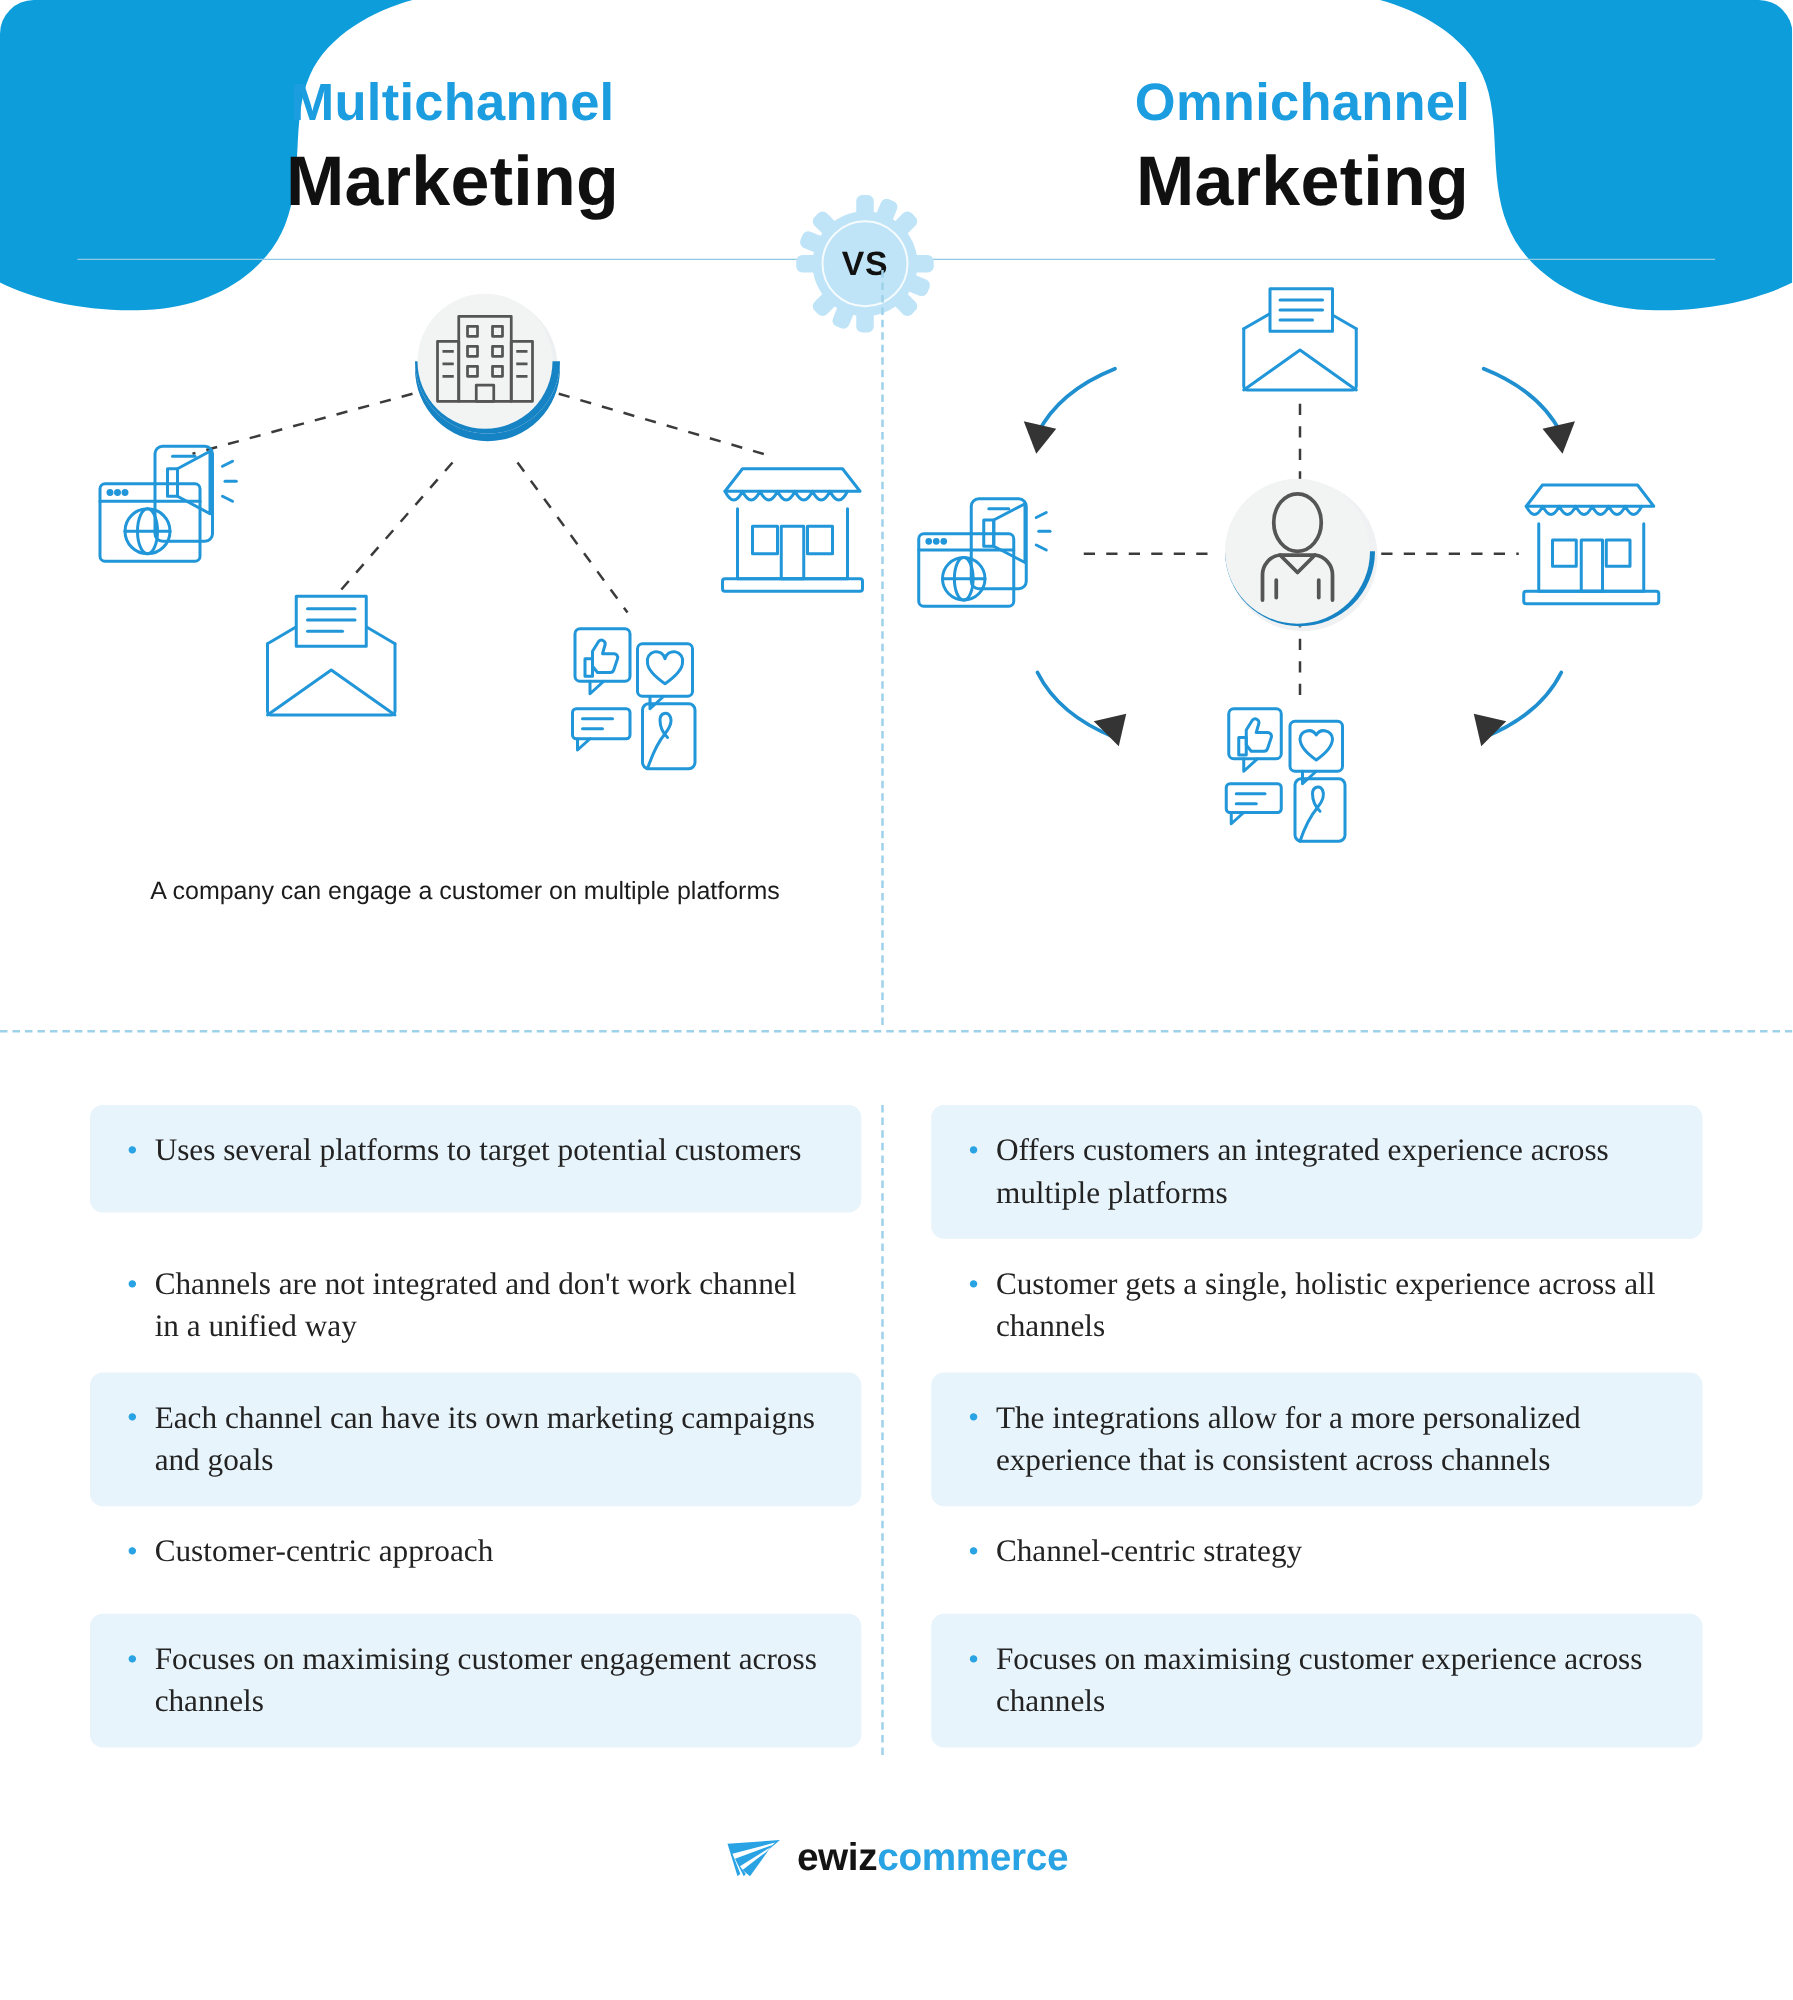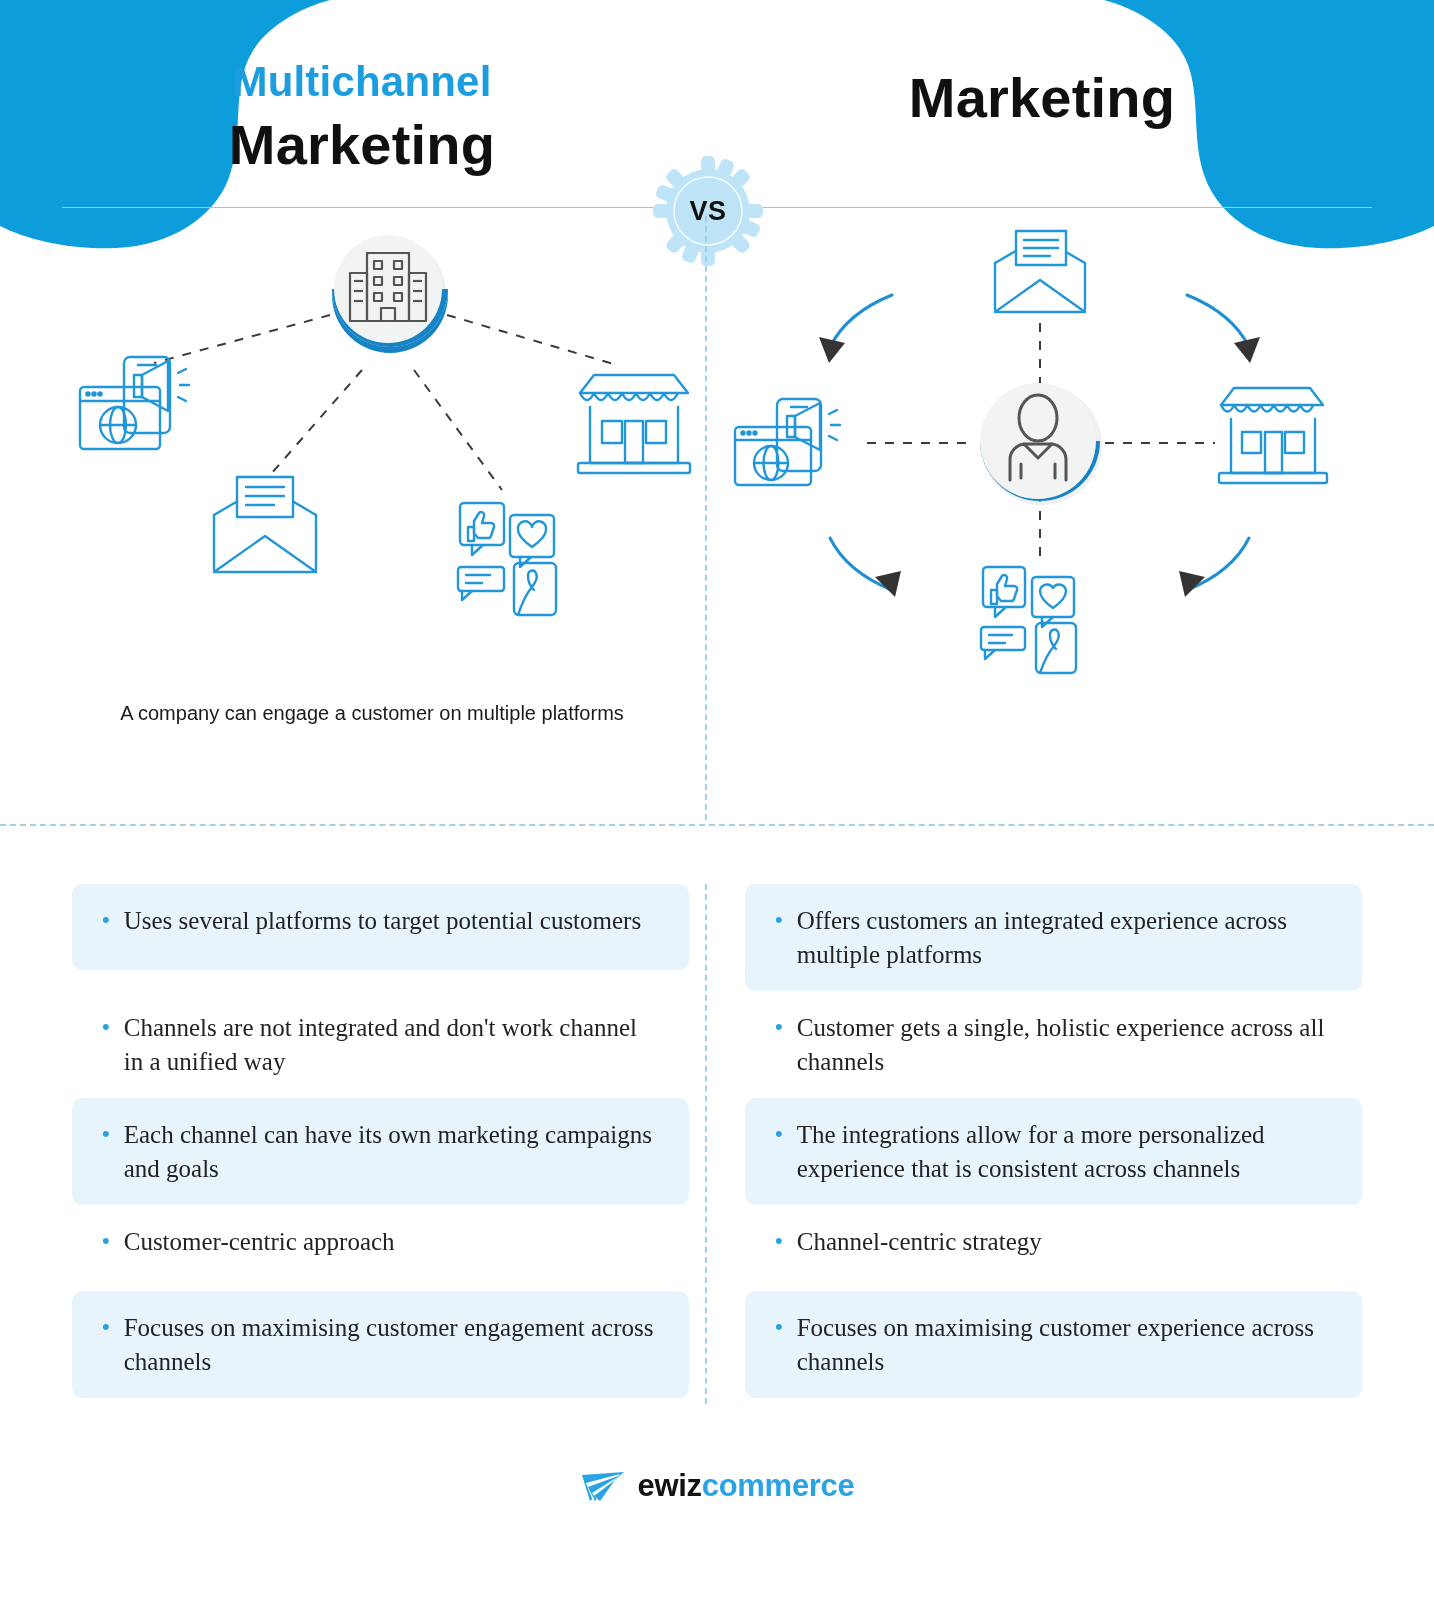--- a/index.html
+++ b/index.html
@@ -9,20 +9,21 @@
     background: #ffffff;
     font-family: "Liberation Sans", sans-serif;
     overflow: hidden;
   }
   .page {
     position: relative;
     width: 1434px;
     height: 1600px;
     background: #ffffff;
     overflow: hidden;
+    border-radius: 27px;
   }
 
   
   .blob-svg {
     position: absolute;
     top: 0; left: 0;
     width: 1434px;
     height: 300px;
     pointer-events: none;
   }
@@ -62,21 +63,21 @@
     left: 62px;
     top: 207px;
     width: 1310px;
     height: 1px;
     background: #8fc9e4;
   }
 
   
   .vs-wrap {
     position: absolute;
-    left: 652px;
+    left: 636px;
     top: 155px;
     width: 112px;
     height: 112px;
   }
   .vs-label {
     position: absolute;
     left: 0; top: 0;
     width: 112px; height: 112px;
     display: flex;
     align-items: center;
@@ -207,20 +208,21 @@
     <path d="M1434,0 L1104,0 C1134,8 1172,28 1186,60 C1202,96 1190,140 1206,180
              C1220,216 1262,246 1318,248 C1364,250 1406,240 1434,226 Z" fill="#0d9ddb"></path>
   </svg>
 
   <div class="header">
     <div class="head-col left">
       <div class="head-line1">Multichannel</div>
       <div class="head-line2">Marketing</div>
     </div>
     <div class="head-col right">
+      <div class="head-line1">Omnichannel</div>
       <div class="head-line2">Marketing</div>
     </div>
   </div>
   <div class="header-rule"></div>
 
   <div class="vs-wrap">
     <svg viewBox="0 0 112 112" width="112" height="112">
       <g fill="#bfe4f7">
         <circle cx="56" cy="56" r="42"></circle>
         <g>

